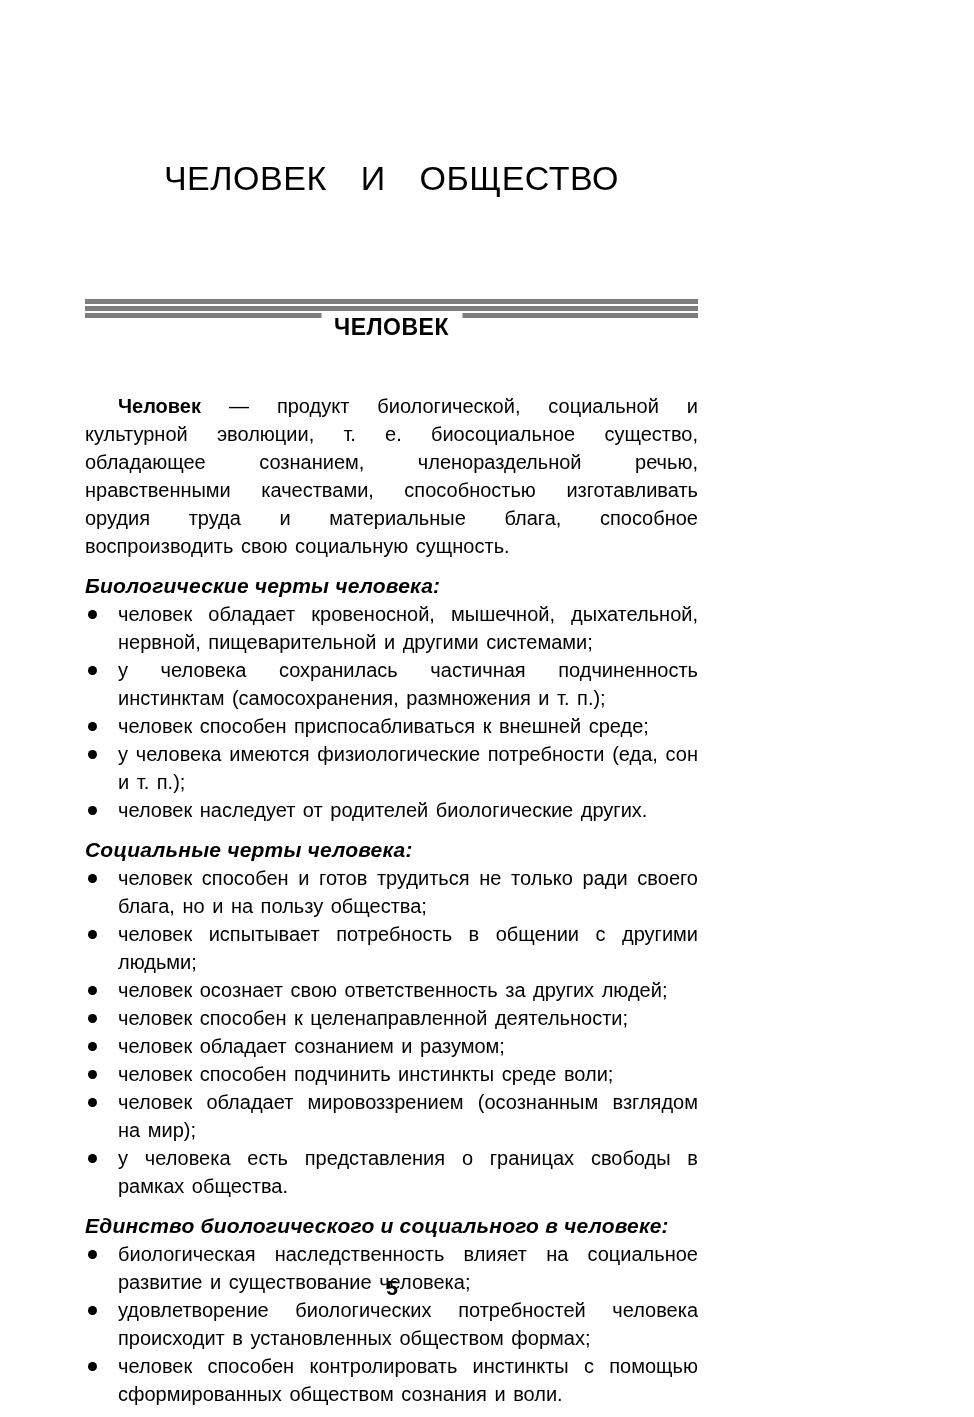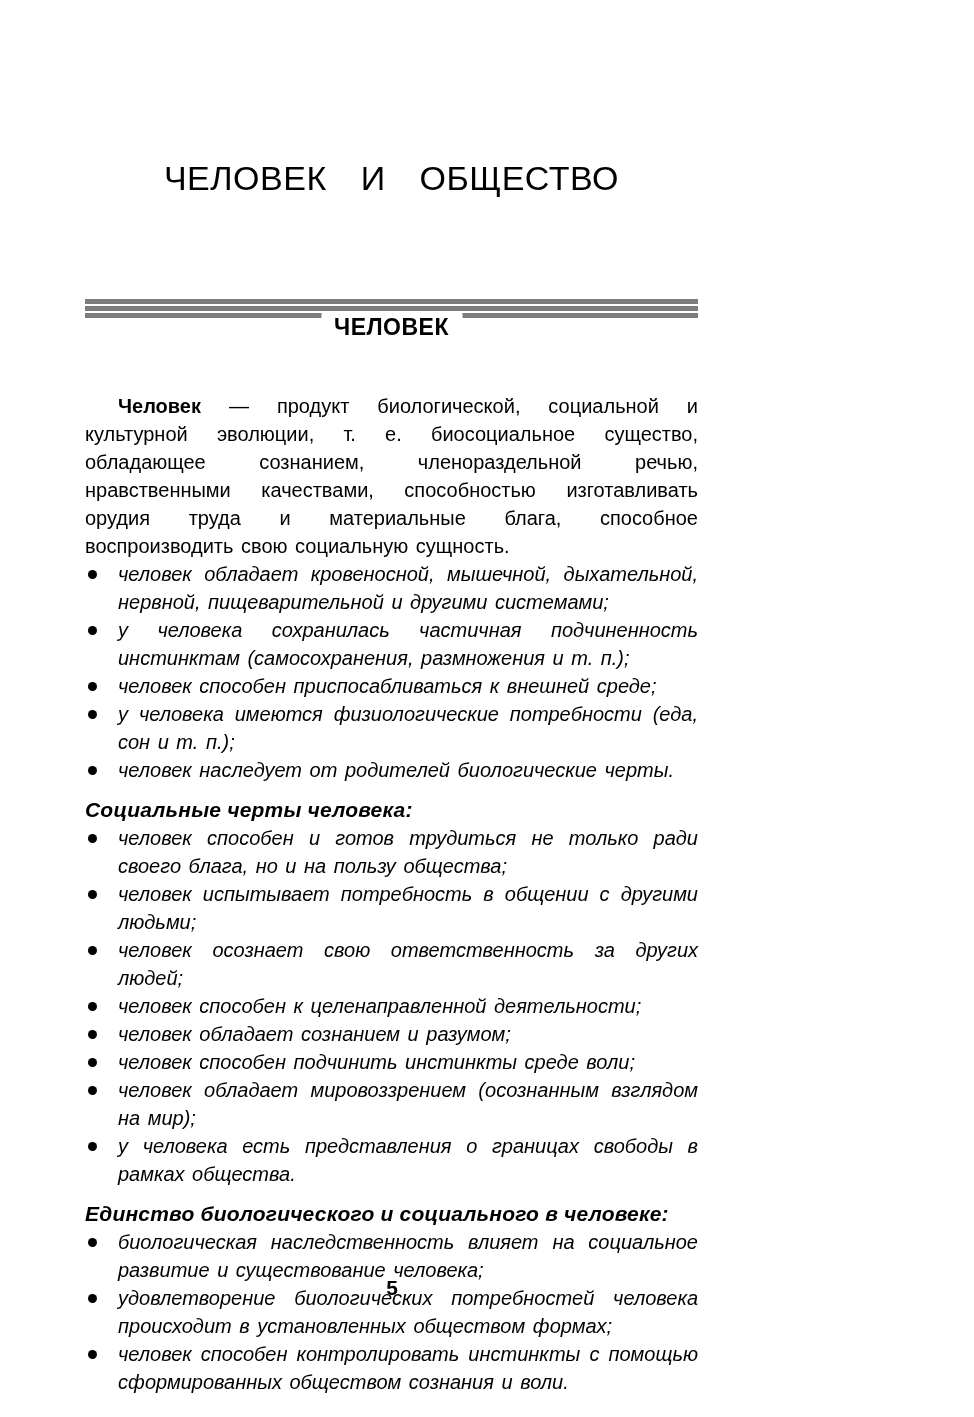--- a/index.html
+++ b/index.html
@@ -63,21 +63,20 @@
     font-style: italic;
     line-height: 29px;
     letter-spacing: 0.2px;
   }
   .bullets { list-style: none; }
   .bullet-item {
     display: flex;
     font-size: 20px;
     line-height: 28px;
     word-spacing: 2px;
-    font-style: italic;
   }
   .dot-cell { flex: 0 0 33px; position: relative; }
   .dot {
     display: block;
     position: absolute;
     left: 3px; top: 10px;
     width: 9px; height: 9px;
     border-radius: 50%;
     background: #000000;
   }
@@ -101,20 +100,21 @@
   <div class="rule-block">
     <div class="rule"></div>
     <div class="rule"></div>
     <div class="rule"></div>
     <h2 class="section-title">ЧЕЛОВЕК</h2>
   </div>
 
   <p class="intro"><b>Человек</b> <span>— продукт биологической, социальной и культурной эволюции, т. е. биосоциальное существо, обладающее сознанием, членораздельной речью, нравственными качествами, способностью изготавливать орудия труда и материальные блага, способное воспроизводить свою социальную сущность.</span></p>
 
   <section>
+    <h3 class="subheading">Биологические черты человека:</h3>
     <ul class="bullets">
 
         <li class="bullet-item">
           <span class="dot-cell">
             <span class="dot"></span>
           </span>
           <span class="bullet-text">человек обладает кровеносной, мышечной, дыхательной, нервной, пищеварительной и другими системами;</span>
         </li>
 
         <li class="bullet-item">
@@ -135,21 +135,21 @@
           <span class="dot-cell">
             <span class="dot"></span>
           </span>
           <span class="bullet-text">у человека имеются физиологические потребности (еда, сон и т. п.);</span>
         </li>
 
         <li class="bullet-item">
           <span class="dot-cell">
             <span class="dot"></span>
           </span>
-          <span class="bullet-text">человек наследует от родителей биологические черты.</span>
+          <span class="bullet-text">человек наследует от родителей биологические других.</span>
         </li>
       </ul>
   </section>
 
   <section>
     <h3 class="subheading">Социальные черты человека:</h3>
     <ul class="bullets">
 
         <li class="bullet-item">
           <span class="dot-cell">

